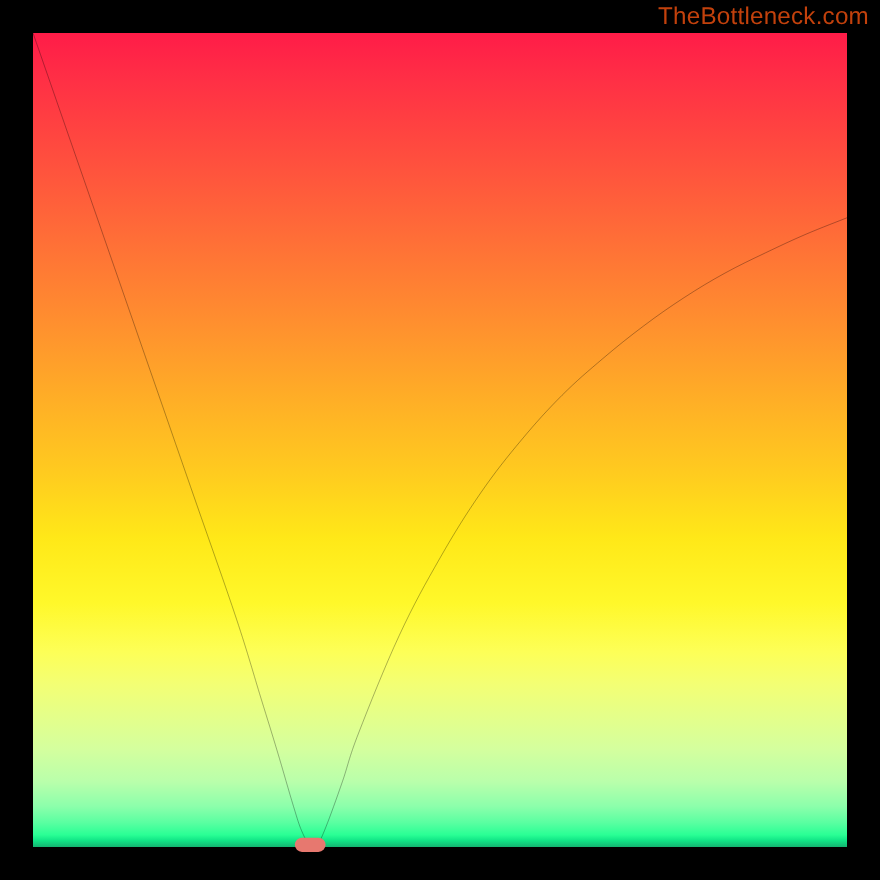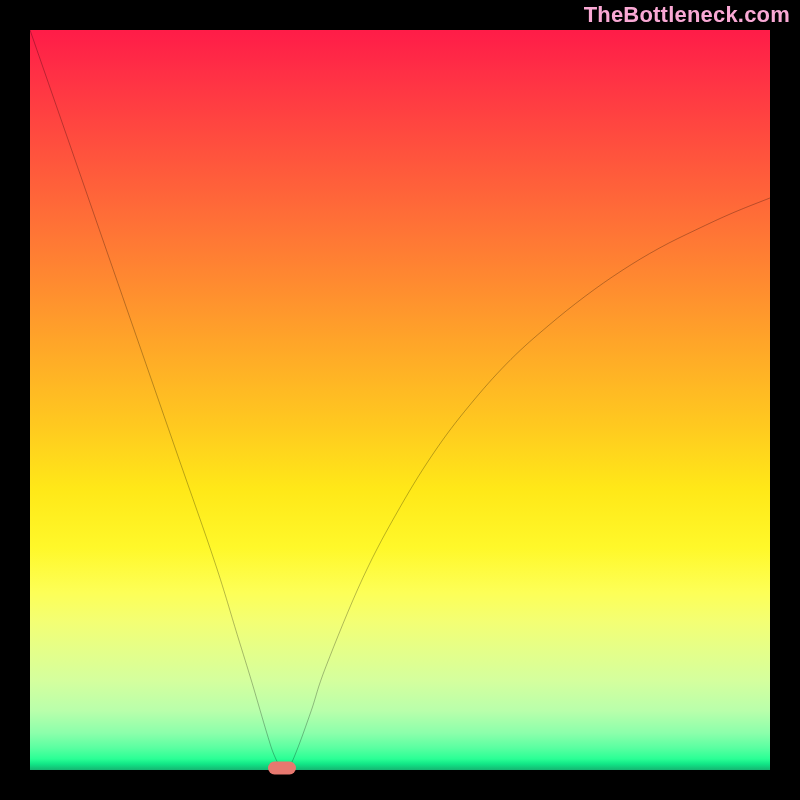--- a/index.html
+++ b/index.html
@@ -59,23 +59,23 @@
     width: 28px;
     height: 13px;
     border-radius: 7px;
     background: #e7786f;
     transform: translate(-50%, -50%);
   }
   .watermark {
     position: absolute;
     top: 2px;
     right: 10px;
-    color: #f9a8d4;
+    color: #c2410c;
     font-size: 22px;
-    font-weight: 700;
+    font-weight: 400;
     letter-spacing: 0.2px;
     user-select: none;
   }
 </style>
 </head>
 <body>
 
 <div class="container">
 
   <div class="watermark">TheBottleneck.com</div>

